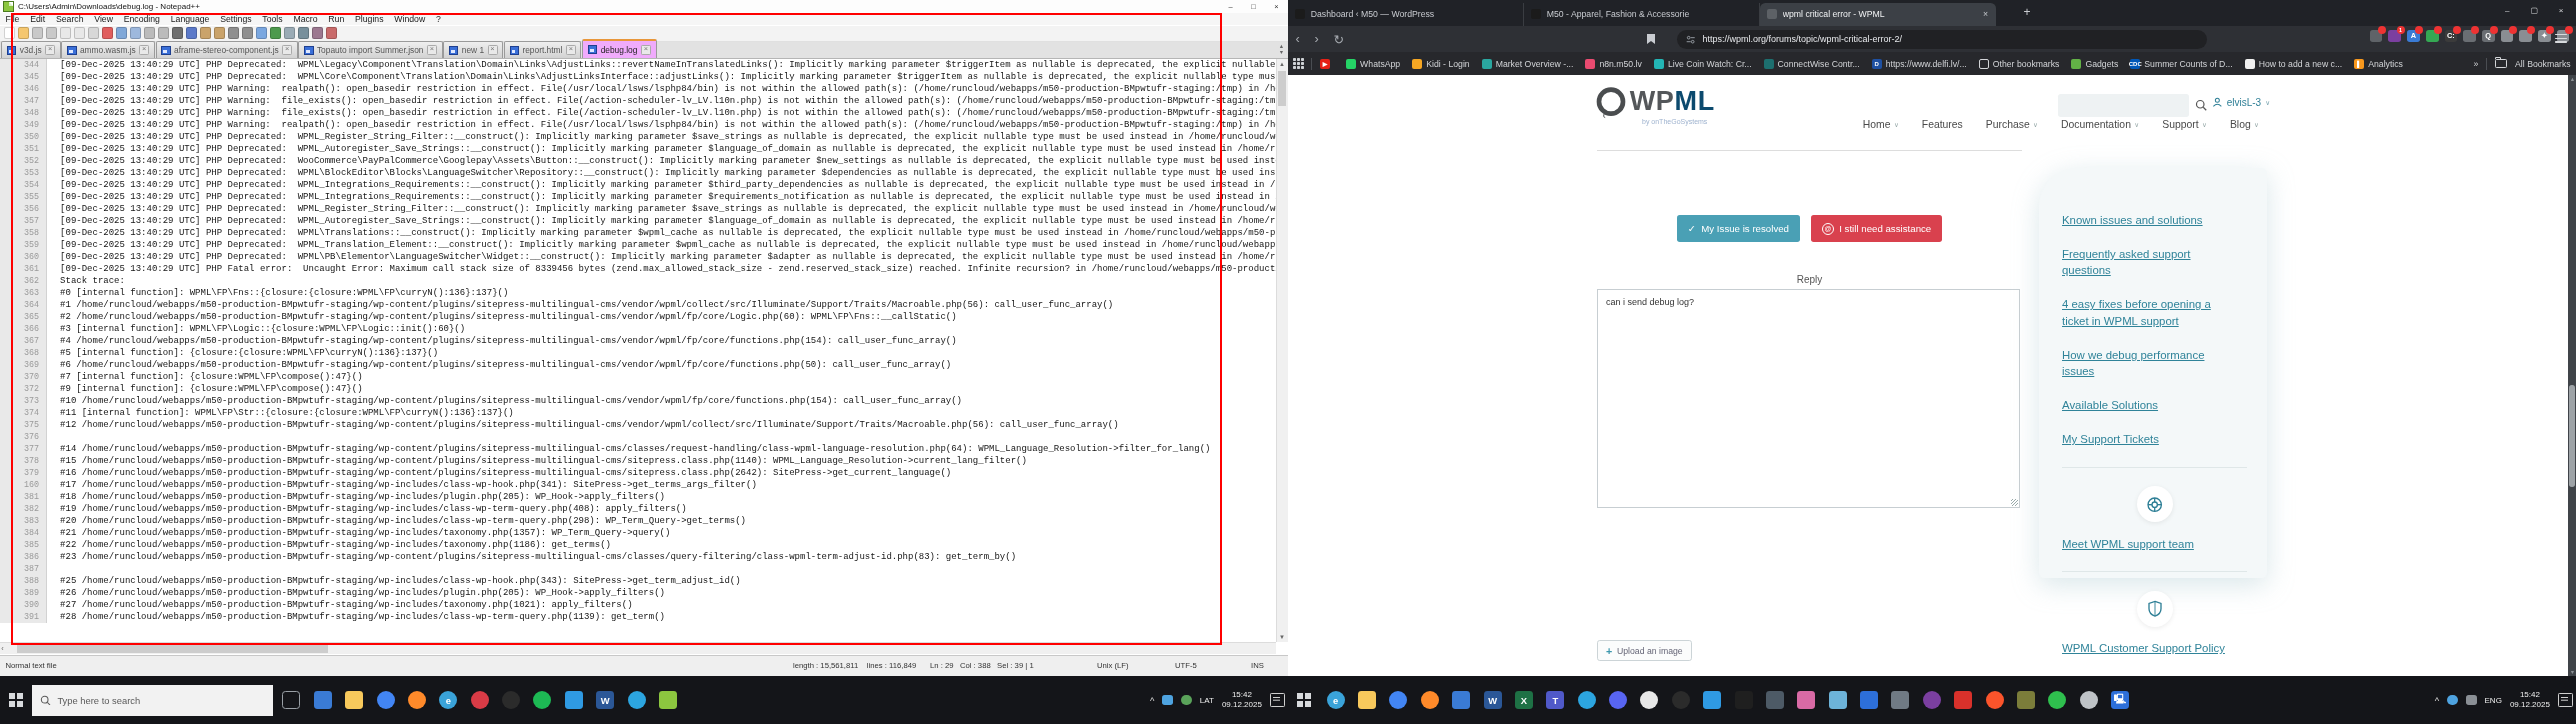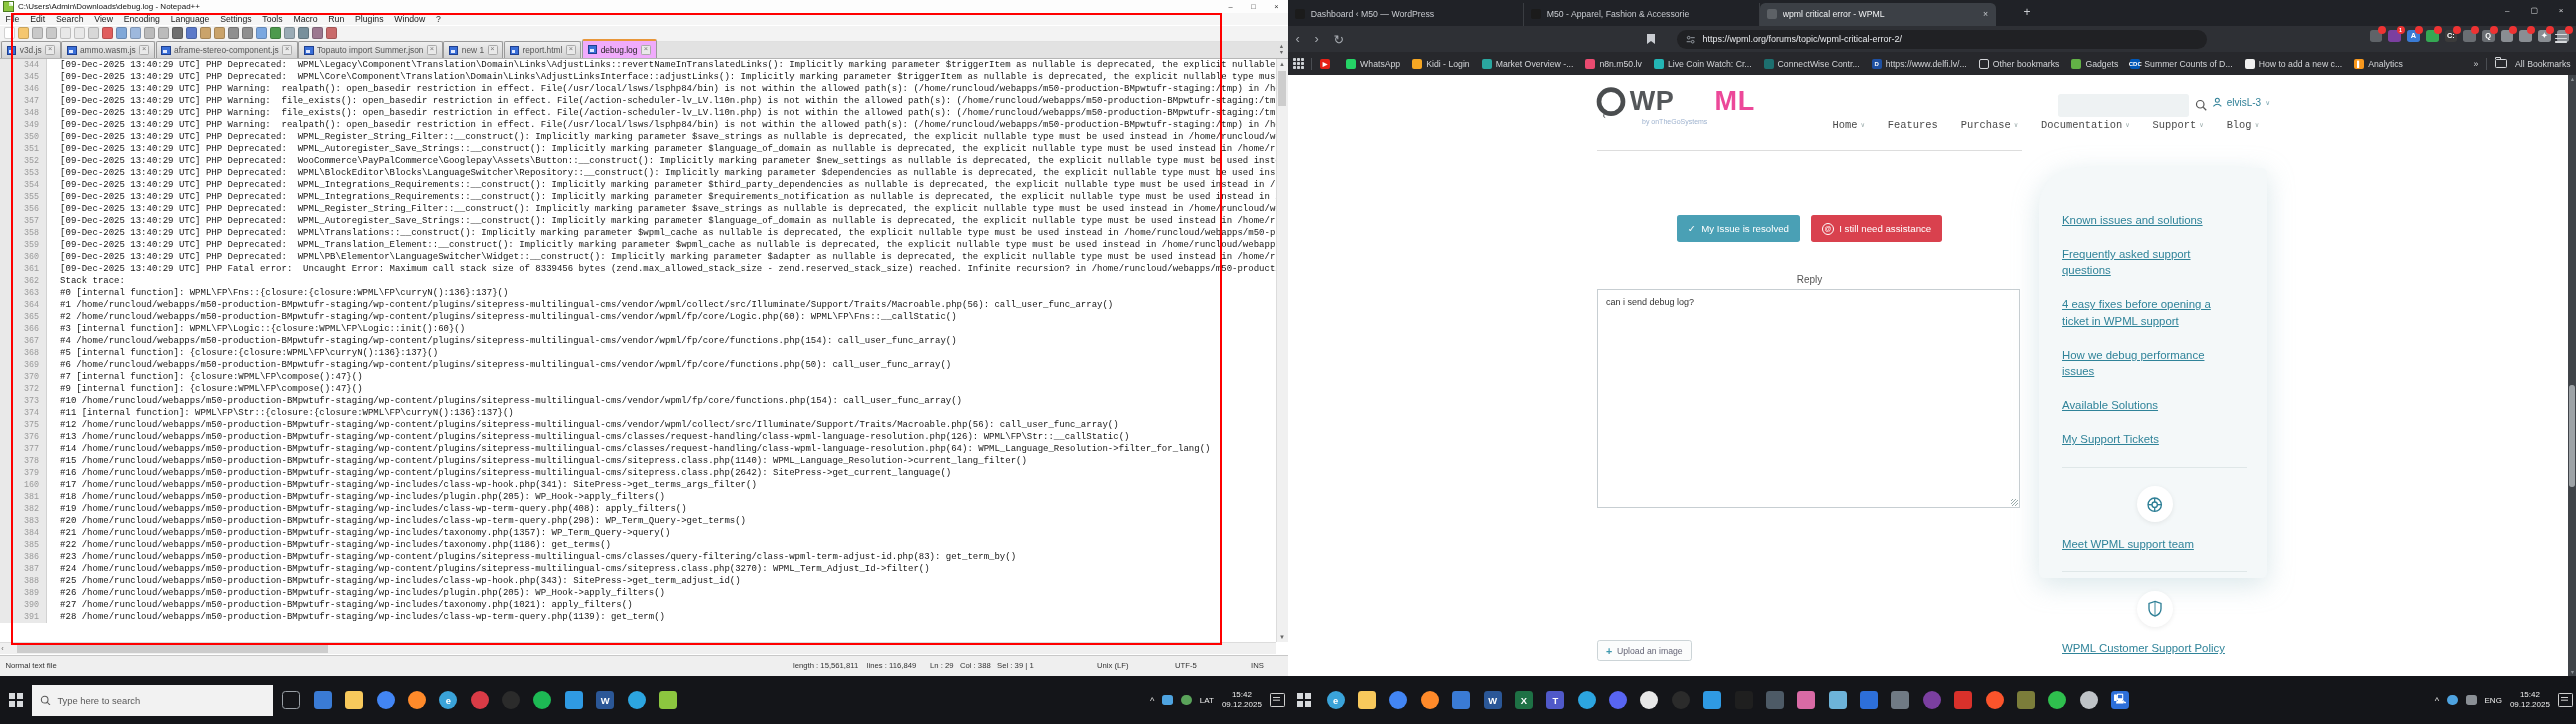--- a/index.html
+++ b/index.html
@@ -98,21 +98,21 @@
 
   
   .page{left:0;top:75px;width:1280px;height:601px;background:#fff;overflow:hidden;}
   .wpml-logo{position:absolute;left:307px;top:12px;display:flex;align-items:flex-start;gap:2.7px;}
   .bubble{width:32px;height:32px;}
   .wpml-word{font-size:27px;font-weight:bold;letter-spacing:0.7px;line-height:29.5px;}
   .byline{position:absolute;left:354px;top:43px;font-size:7px;color:#9fb3cf;}
   .hsearch{position:absolute;left:770px;top:19px;width:131px;height:23px;background:#eef2f3;border-radius:2.7px;}
   .huser{position:absolute;left:924px;top:22px;display:flex;align-items:center;gap:4px;color:#2e7f96;font-size:10px;}
   .mainnav{position:absolute;right:309px;top:44px;display:flex;gap:23px;font-size:10.4px;color:#4a4a4a;}
-  .nav-item{display:flex;align-items:center;gap:3.4px;font-family:Liberation Mono, monospace;}
+  .nav-item{display:flex;align-items:center;gap:3.4px;}
   .nav-item.caret::after{content:"∨";font-size:6.7px;color:#9aa;}
   .remnant{position:absolute;left:309px;top:58px;width:425px;height:17px;border-bottom:0.7px solid #ddd;display:flex;overflow:hidden;}
   .remnant .c1{width:78px;border-right:0.7px solid #ddd;overflow:hidden;height:7.4px;margin-top:30px;}
   .remnant .c1 span{position:relative;top:-5.4px;font-size:8px;color:#777;}
   .btnrow{position:absolute;left:309px;top:140px;width:425px;display:flex;justify-content:center;gap:11.4px;}
   .fbtn{height:27px;border-radius:2.7px;color:#fff;font-size:9.7px;display:flex;align-items:center;gap:5.4px;padding:0 10.7px;}
   .atcirc{border:0.7px solid #fff;border-radius:50%;width:10px;height:10px;display:inline-flex;align-items:center;justify-content:center;font-size:6.7px;}
   .replyhead{position:absolute;left:309px;top:199px;width:425px;text-align:center;font-size:10px;color:#555;}
   .replybox{position:absolute;left:309px;top:214px;width:423px;height:219px;border:0.7px solid #c7ced2;background:#fff;font-size:9px;color:#333;padding:6.7px 8px;box-sizing:border-box;}
   .resizer{position:absolute;right:0.7px;bottom:0.7px;width:7.4px;height:7.4px;
@@ -392,21 +392,20 @@
         <span class="lt">#11 [internal function]: WPML\FP\Str::{closure:{closure:WPML\FP\curryN():136}:137}()</span>
       </div>
 
       <div class="logline">
         <span class="ln">375</span>
         <span class="lt">#12 /home/runcloud/webapps/m50-production-BMpwtufr-staging/wp-content/plugins/sitepress-multilingual-cms/vendor/wpml/collect/src/Illuminate/Support/Traits/Macroable.php(56): call_user_func_array()</span>
       </div>
 
       <div class="logline">
         <span class="ln">376</span>
-        <span class="lt">#13 /home/runcloud/webapps/m50-production-BMpwtufr-staging/wp-content/plugins/sitepress-multilingual-cms/classes/request-handling/class-wpml-language-resolution.php(126): WPML\FP\Str::__callStatic()</span>
       </div>
 
       <div class="logline">
         <span class="ln">377</span>
         <span class="lt">#14 /home/runcloud/webapps/m50-production-BMpwtufr-staging/wp-content/plugins/sitepress-multilingual-cms/classes/request-handling/class-wpml-language-resolution.php(64): WPML_Language_Resolution-&gt;filter_for_lang()</span>
       </div>
 
       <div class="logline">
         <span class="ln">378</span>
         <span class="lt">#15 /home/runcloud/webapps/m50-production-BMpwtufr-staging/wp-content/plugins/sitepress-multilingual-cms/sitepress.class.php(1140): WPML_Language_Resolution-&gt;current_lang_filter()</span>
@@ -447,21 +446,20 @@
         <span class="lt">#22 /home/runcloud/webapps/m50-production-BMpwtufr-staging/wp-includes/taxonomy.php(1186): get_terms()</span>
       </div>
 
       <div class="logline">
         <span class="ln">386</span>
         <span class="lt">#23 /home/runcloud/webapps/m50-production-BMpwtufr-staging/wp-content/plugins/sitepress-multilingual-cms/classes/query-filtering/class-wpml-term-adjust-id.php(83): get_term_by()</span>
       </div>
 
       <div class="logline">
         <span class="ln">387</span>
-        <span class="lt">#24 /home/runcloud/webapps/m50-production-BMpwtufr-staging/wp-content/plugins/sitepress-multilingual-cms/sitepress.class.php(3270): WPML_Term_Adjust_Id-&gt;filter()</span>
       </div>
 
       <div class="logline">
         <span class="ln">388</span>
         <span class="lt">#25 /home/runcloud/webapps/m50-production-BMpwtufr-staging/wp-includes/class-wp-hook.php(343): SitePress-&gt;get_term_adjust_id()</span>
       </div>
 
       <div class="logline">
         <span class="ln">389</span>
         <span class="lt">#26 /home/runcloud/webapps/m50-production-BMpwtufr-staging/wp-includes/plugin.php(205): WP_Hook-&gt;apply_filters()</span>
@@ -789,21 +787,21 @@
     <span>All Bookmarks</span>
   </div>
 
   <div class="page abs">
 
     <div class="wpml-logo">
       <svg class="bubble" viewBox="0 0 48 48">
         <circle cx="24" cy="22" r="18" fill="none" stroke="#4a4d4f" stroke-width="7"></circle>
         <path d="M14 38 Q10 46 16 47 Q11 43 17 38 Z" fill="#4a4d4f"></path>
       </svg>
-      <span class="wpml-word"><span style="color:#54575a;">WP</span><span style="color:#ec4899;margin-left:40px;">ML</span></span>
+      <span class="wpml-word"><span style="color:#54575a;">WP</span><span style="color:#0c4a6e;">ML</span></span>
     </div>
     <div class="byline">by onTheGoSystems</div>
 
     <div class="hsearch"></div>
     <svg class="abs" style="left:907px;top:24px;" width="12" height="12" viewBox="0 0 16 16">
         <circle cx="7" cy="7" r="5" fill="none" stroke="#555" stroke-width="1.6"></circle>
         <line x1="11" y1="11" x2="15" y2="15" stroke="#555" stroke-width="1.6"></line>
       </svg>
     <div class="huser">
       <svg width="10.7" height="10.7" viewBox="0 0 16 16">

